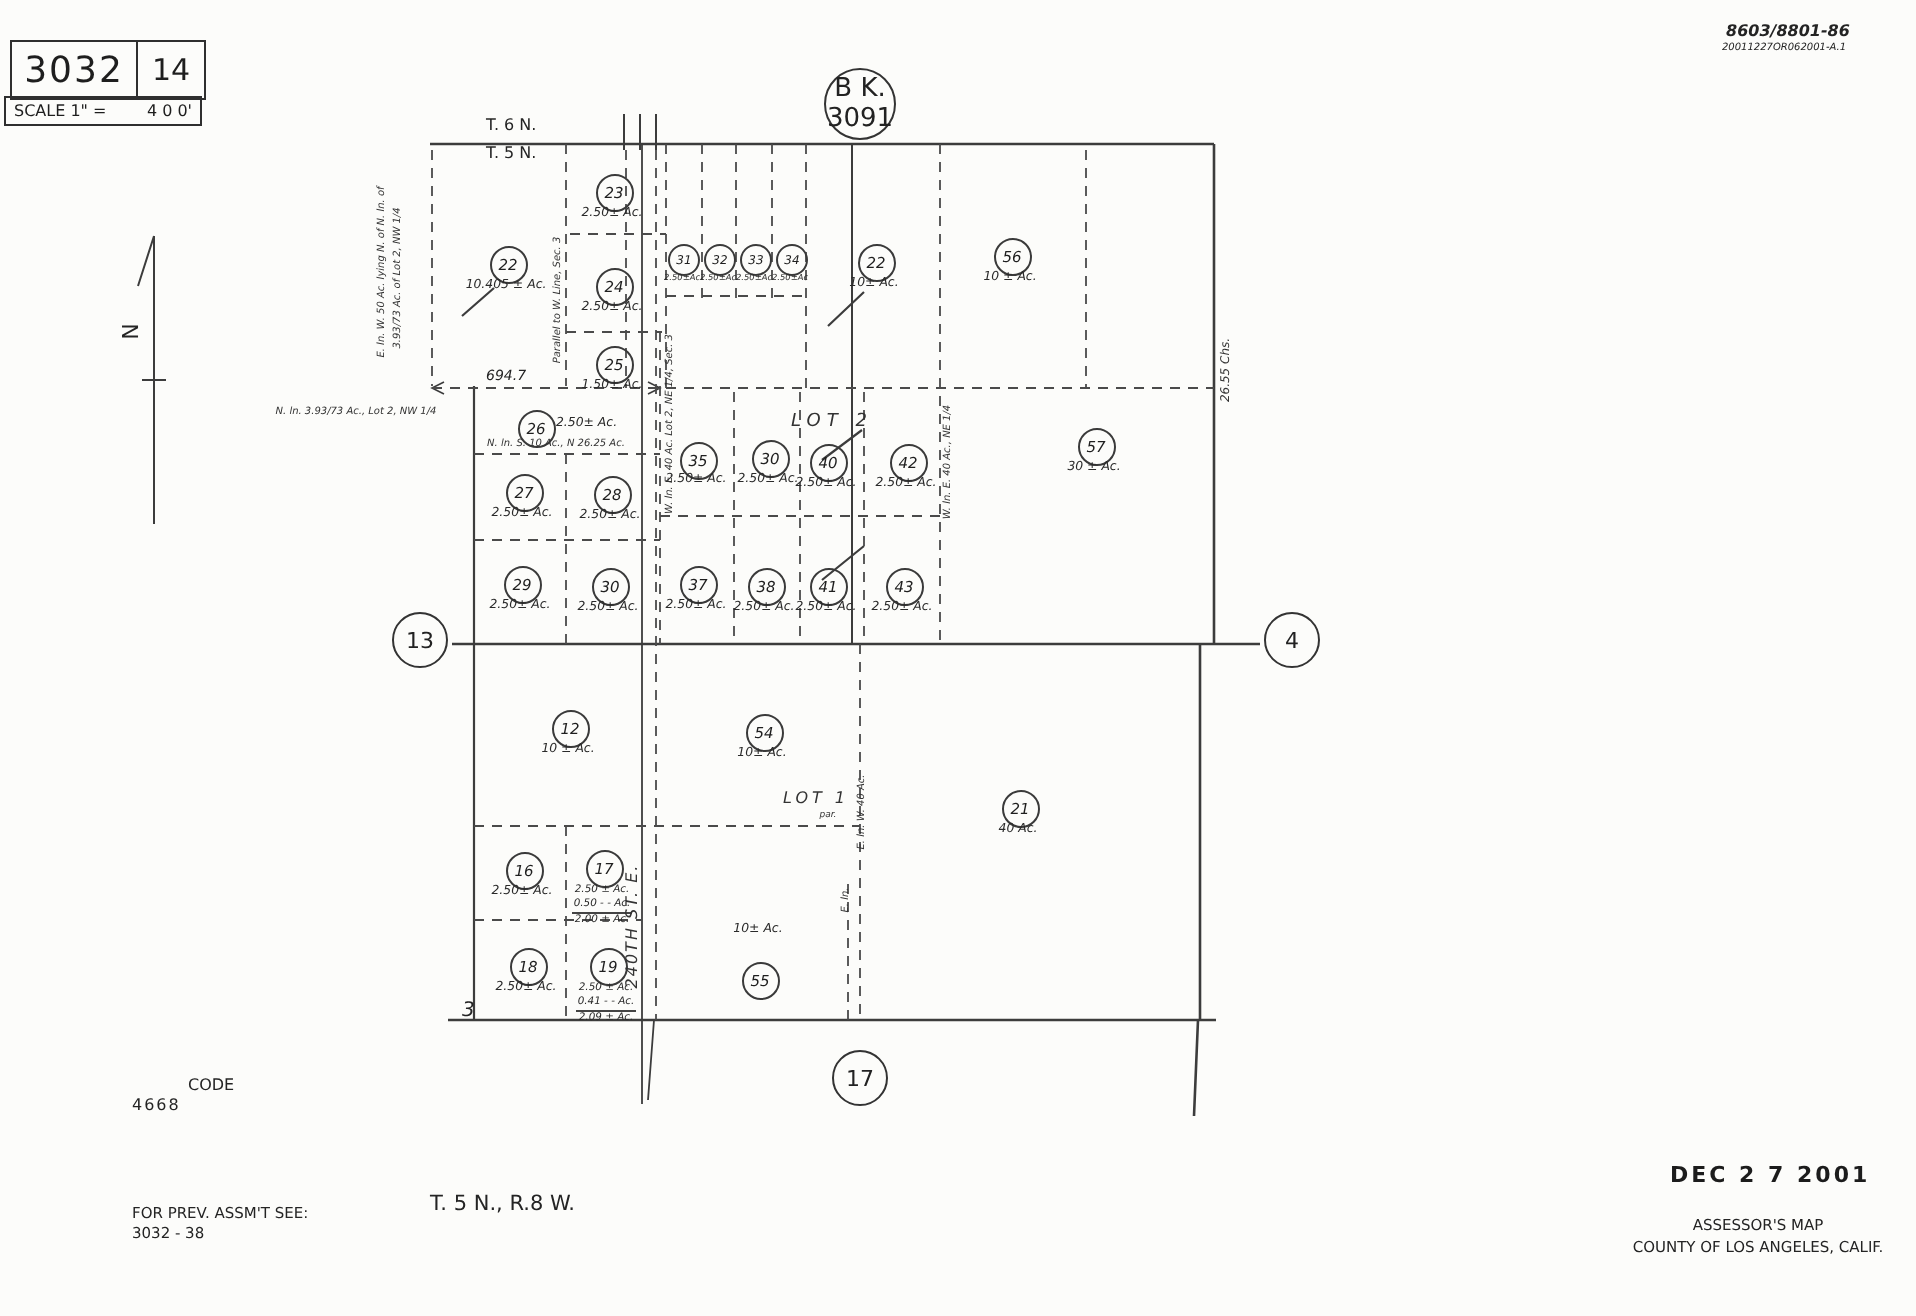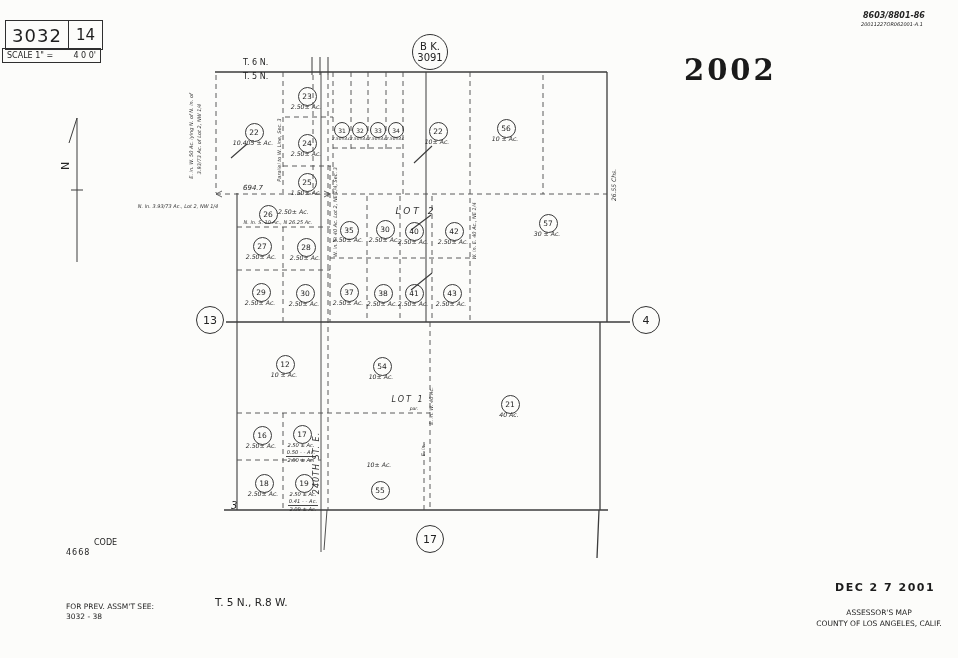--- a/index.html
+++ b/index.html
@@ -13,21 +13,21 @@
   .tb-box{position:absolute;left:5px;top:20px;width:96px;height:28px;border:1.5px solid #2f2f2f;display:flex;}
   .tb-cell1{width:62px;border-right:1.5px solid #2f2f2f;display:flex;align-items:center;justify-content:center;
             font-size:18px;letter-spacing:1px;color:#1e1e1e;}
   .tb-cell2{flex:1;display:flex;align-items:center;justify-content:center;font-size:15px;color:#1e1e1e;}
   .tb-scale{position:absolute;left:2px;top:48px;width:99px;height:15px;border:1.5px solid #2f2f2f;
             display:flex;align-items:center;justify-content:space-between;padding:0 4px;box-sizing:border-box;
             font-size:8px;color:#1e1e1e;}
   .circ{position:absolute;border:1px solid #333;border-radius:50%;display:flex;flex-direction:column;
         align-items:center;justify-content:center;background:transparent;color:#222;}
   .pcircle{position:absolute;border:1px solid #3a3a3a;border-radius:50%;display:flex;align-items:center;
-           justify-content:center;color:#1f1f1f;}
+           justify-content:center;font-style:italic;color:#1f1f1f;}
   .placc{position:absolute;color:#2a2a2a;font-style:italic;text-align:center;}
   .note{position:absolute;color:#333;font-style:italic;}
   .year{font-family:"DejaVu Serif",serif;font-weight:bold;font-size:29px;letter-spacing:3px;color:#1a1a1a;}
   .stampdate{font-weight:bold;font-size:11px;letter-spacing:1.5px;color:#1c1c1c;}
 </style>
 </head>
 <body>
 
 <div id="canvas">
 
@@ -75,28 +75,27 @@
 
   <div class="tb-box">
     <div class="tb-cell1">3032</div>
     <div class="tb-cell2">14</div>
   </div>
   <div class="tb-scale">
     <span>SCALE 1" =</span>
     <span>4 0 0'</span>
   </div>
 
-  <div class="circ" style="left:412px;top:34px;width:34px;height:34px;font-size:10px;">
+  <div class="circ" style="left:412px;top:34px;width:34px;height:34px;font-size:13px;">
     <span>B K.</span>
     <span>3091</span>
   </div>
 
   <div class="t hand" style="left:863px;top:12px;font-size:8px;font-weight:bold;">8603/8801-86</div>
   <div class="t hand" style="left:861px;top:22px;font-size:5px;">20011227OR062001-A.1</div>
-  <div class="t year" style="left:684px;top:55px;">2002</div>
 
   <div class="t" style="left:243px;top:59px;font-size:8px;">T. 6 N.</div>
   <div class="t" style="left:243px;top:73px;font-size:8px;">T. 5 N.</div>
 
   <div class="t" style="left:60px;top:160px;font-size:11px;transform:rotate(90deg);">N</div>
 
   <div class="t hand" style="left:243px;top:185px;font-size:7px;">694.7</div>
   <div class="t hand" style="left:231px;top:501px;font-size:10px;">3</div>
 
   <div id="parcel-layer" class="abs" style="left:0;top:0;width:958px;height:658px;">

